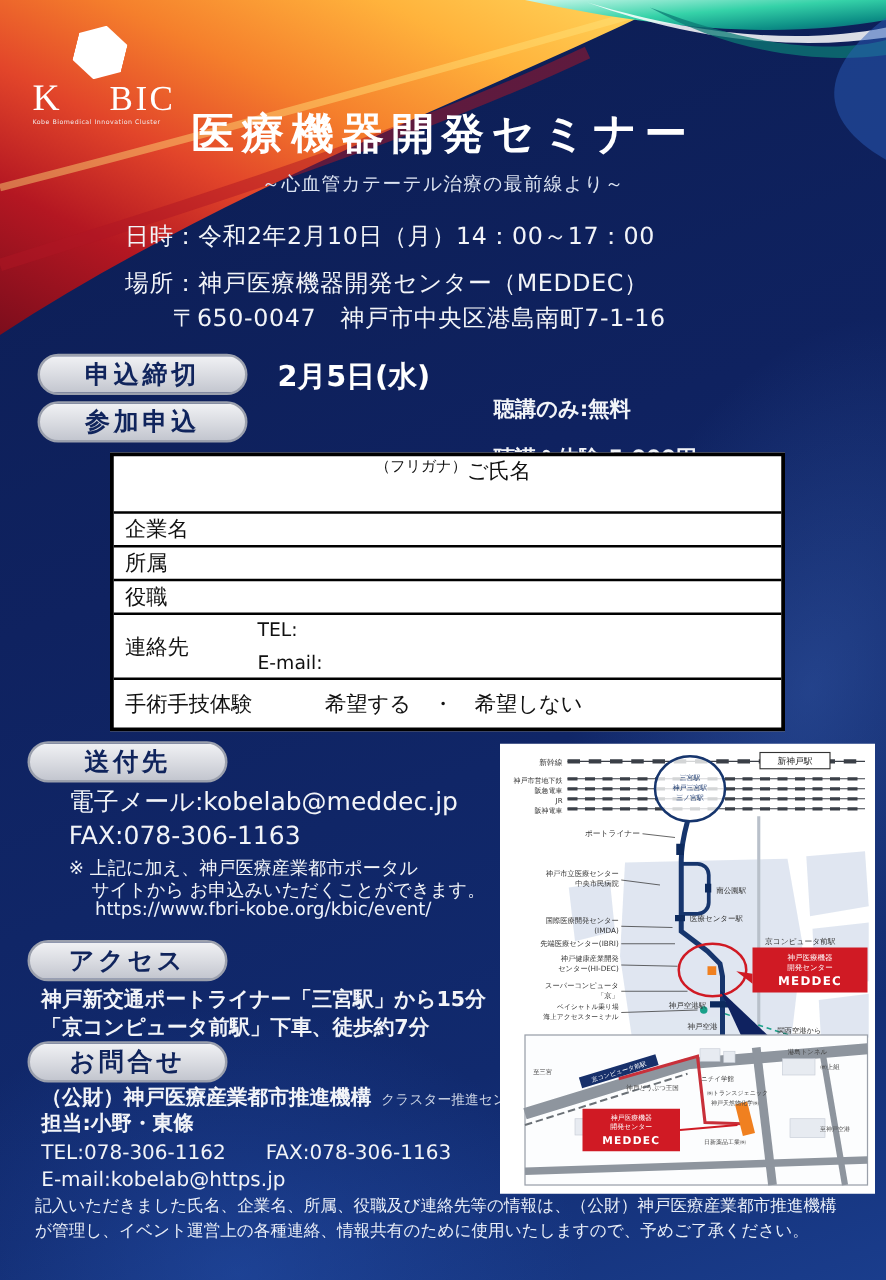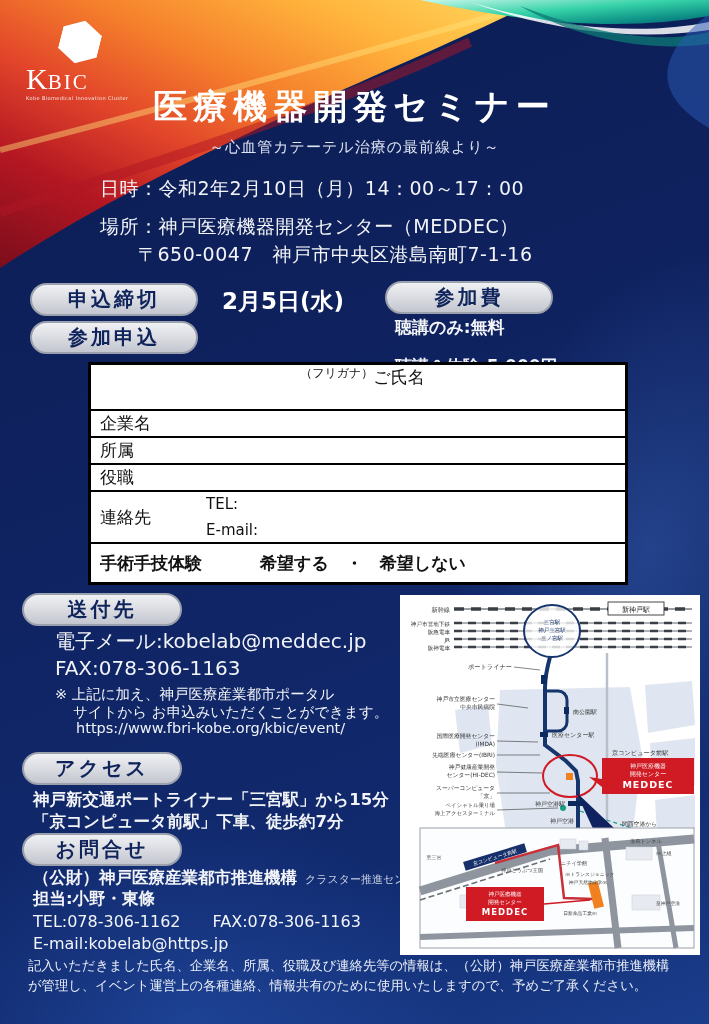--- a/index.html
+++ b/index.html
@@ -14,21 +14,21 @@
     transform:rotate(18deg); pointer-events:none;}
   .glow-bottom{left:-90px; bottom:-210px; width:560px; height:430px;
     background:radial-gradient(ellipse at center, rgba(45,95,195,.38), transparent 70%); pointer-events:none;}
   
   .header-deco{left:0; top:0;}
   .logo{left:26px; top:20px; width:130px; text-align:left; z-index:5;}
   .hex{width:40px; height:44px; background:#fff; margin:0 0 0 34px;
     clip-path:polygon(50% 0,100% 25%,100% 75%,50% 100%,0 75%,0 25%); transform:rotate(14deg);}
   .logo-text{font-family:"Liberation Serif","DejaVu Serif",serif; color:#fff; line-height:1;}
   .logo-text .k{font-size:30px;}
-  .logo-text .bic{font-size:21px; letter-spacing:2px;}
+  .logo-text .bic{font-size:28px; letter-spacing:2px;margin-left:40px;}
   .logo-tag{font-size:5px; color:#f2e9e9; letter-spacing:.4px; margin-top:1px;}
   .series-title{left:103px; top:46px; width:590px; font-size:21px; font-weight:bold; color:#f8c93e; z-index:4;}
   .main-title{left:0; top:84px; width:709px; text-align:center; font-size:34px; font-weight:bold;
     letter-spacing:6px; color:#ffffff; z-index:4;}
   .subtitle{left:0; top:138px; width:709px; text-align:center; font-size:15px; color:#dde4f2;
     font-family:"DejaVu Serif","Liberation Serif",serif; letter-spacing:1px; z-index:4;}
   .dt-line{left:100px; top:176px; font-size:19px; letter-spacing:.5px;}
   .venue-line{left:100px; top:214px; font-size:19px; letter-spacing:.5px;}
   .venue-addr{left:138px; top:242px; font-size:19px; letter-spacing:.5px;}
   
@@ -39,21 +39,21 @@
   .pill-deadline{left:30px; top:283px;}
   .deadline-value{left:222px; top:286px; font-size:23px; font-weight:bold; color:#fff;}
   .pill-fee{left:385px; top:281px;}
   .fee-line1{left:395px; top:316px; font-size:17px; font-weight:bold;}
   .fee-line2{left:395px; top:355px; font-size:17px; font-weight:bold;}
   .pill-apply{left:30px; top:321px;}
   
   .form{left:88px; top:362px; width:540px; background:#fff; border:3px solid #000;
     color:#111; box-sizing:border-box;}
   .frow{border-bottom:2px solid #000; box-sizing:border-box; padding-left:9px; display:flex; align-items:center;}
-  .frow:last-child{border-bottom:none;font-weight:bold;}
+  .frow:last-child{border-bottom:none;}
   .frow-name{height:46px; align-items:flex-start; justify-content:center; padding-top:2px;}
   .furigana{font-size:12px; line-height:1.1;}
   .fname{font-size:17px; line-height:1.2;}
   .frow-s{height:27px; font-size:17px;}
   .frow-contact{height:52px;}
   .contact-label{font-size:17px; width:78px;}
   .contact-fields{margin-left:28px; font-size:15px; line-height:1.75;}
   .frow-exp{height:38px; font-size:17px;}
   .exp-options{margin-left:58px;}
   
@@ -122,21 +122,20 @@
   </div>
 
   <div class="abs main-title">医療機器開発セミナー</div>
   <div class="abs subtitle">～心血管カテーテル治療の最前線より～</div>
   <div class="abs dt-line">日時：令和2年2月10日（月）14：00～17：00</div>
   <div class="abs venue-line">場所：神戸医療機器開発センター（MEDDEC）</div>
   <div class="abs venue-addr">〒650-0047　神戸市中央区港島南町7-1-16</div>
 
   <div class="abs pill pill-deadline">申込締切</div>
   <div class="abs deadline-value">2月5日(水)</div>
-  <div class="abs pill pill-fee">参加費</div>
   <div class="abs fee-line1">聴講のみ:無料</div>
   <div class="abs fee-line2">聴講＆体験:5,000円</div>
   <div class="abs pill pill-apply">参加申込</div>
 
   <div class="abs form">
     <div class="frow frow-name">
       <div class="furigana">（フリガナ）</div>
       <div class="fname">ご氏名</div>
     </div>
     <div class="frow frow-s">

